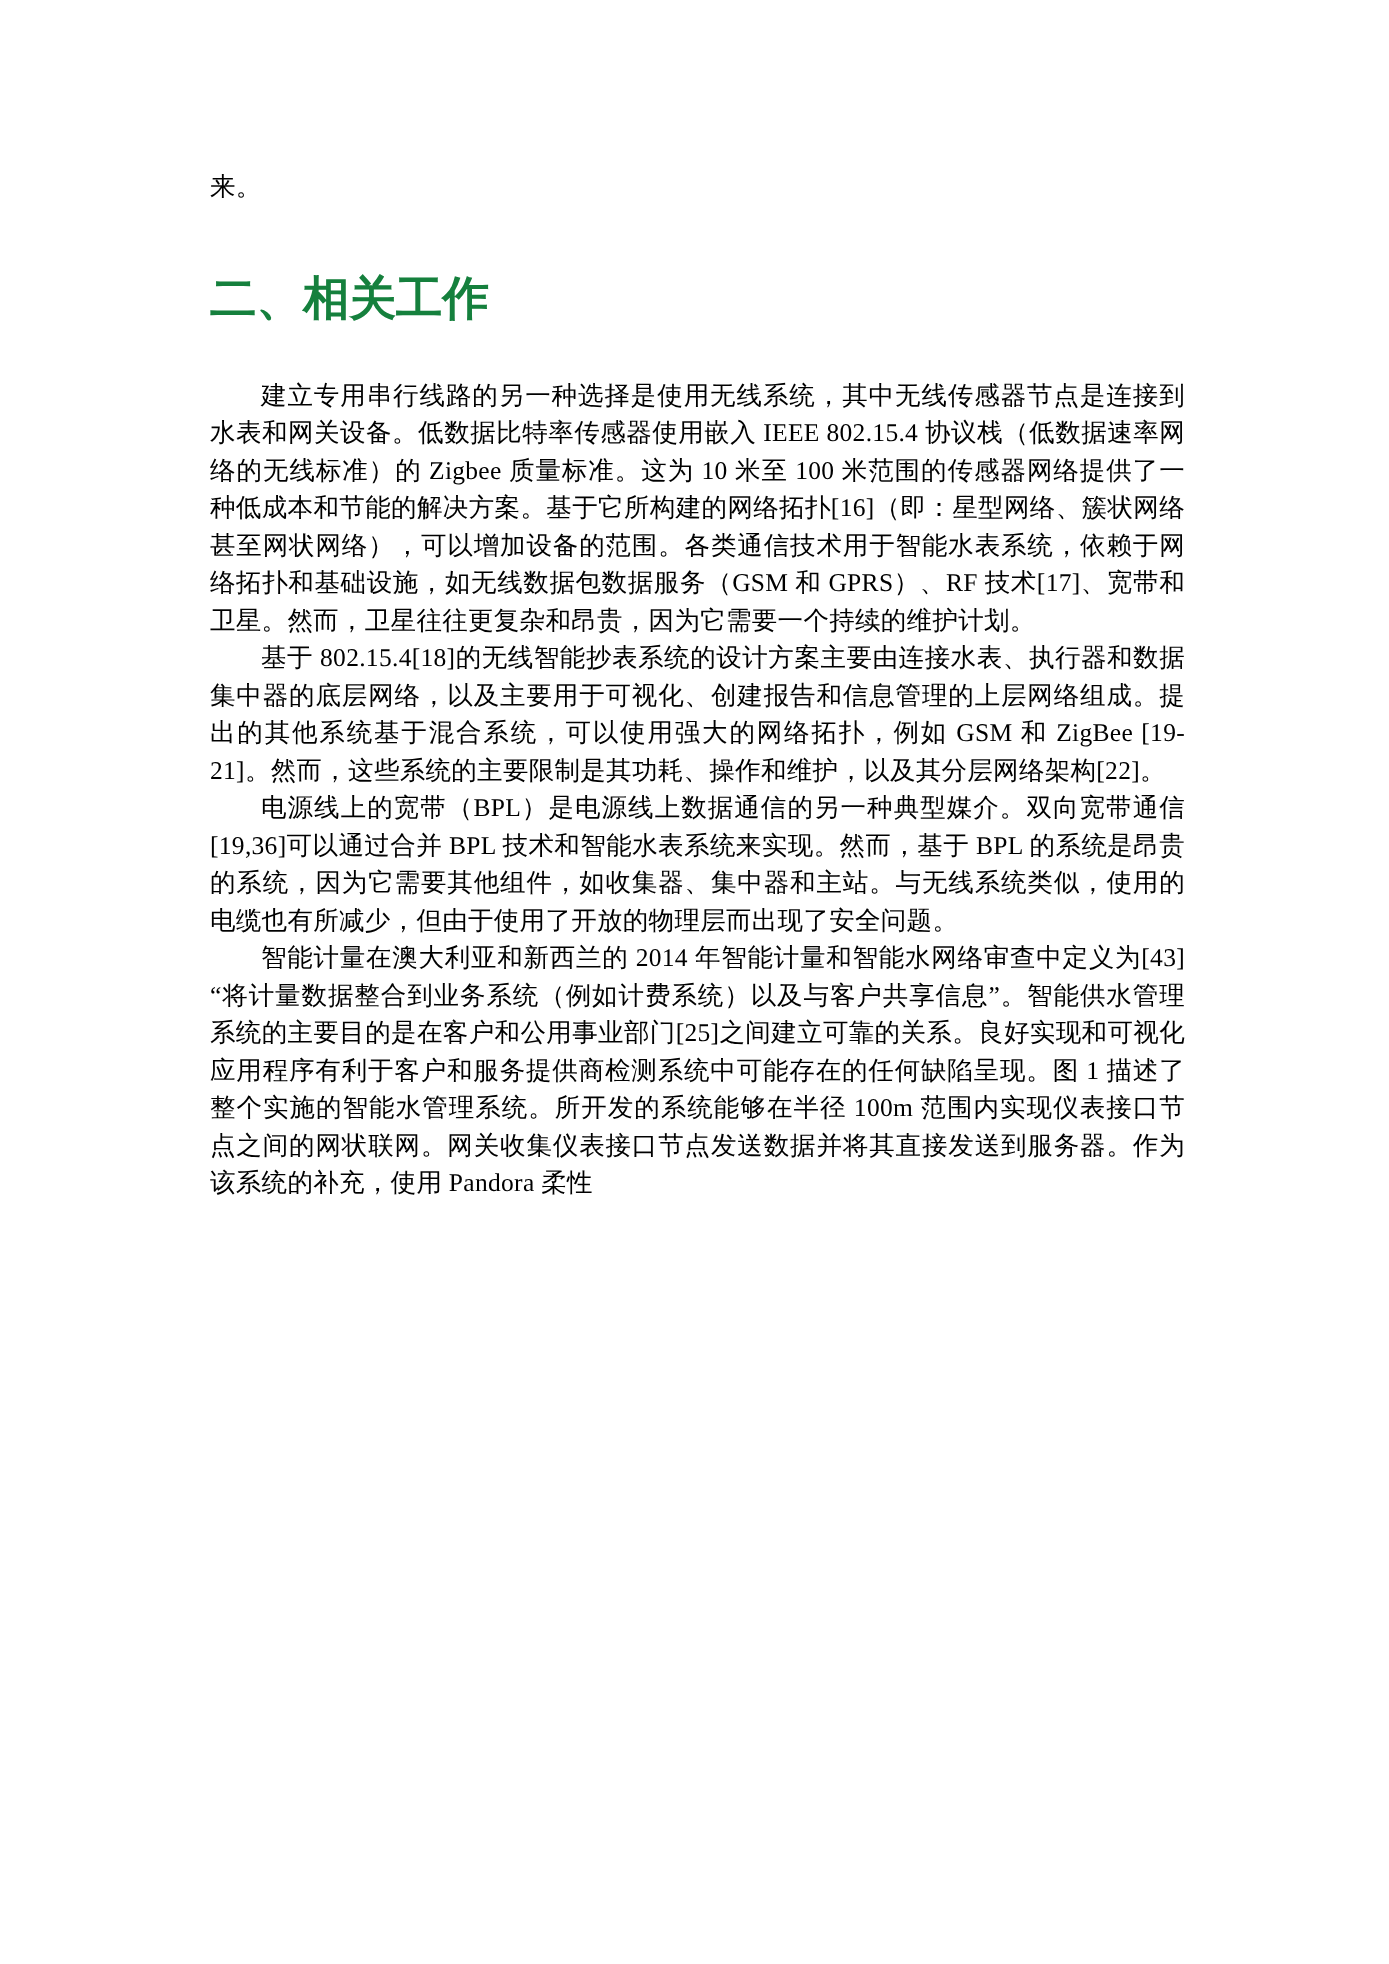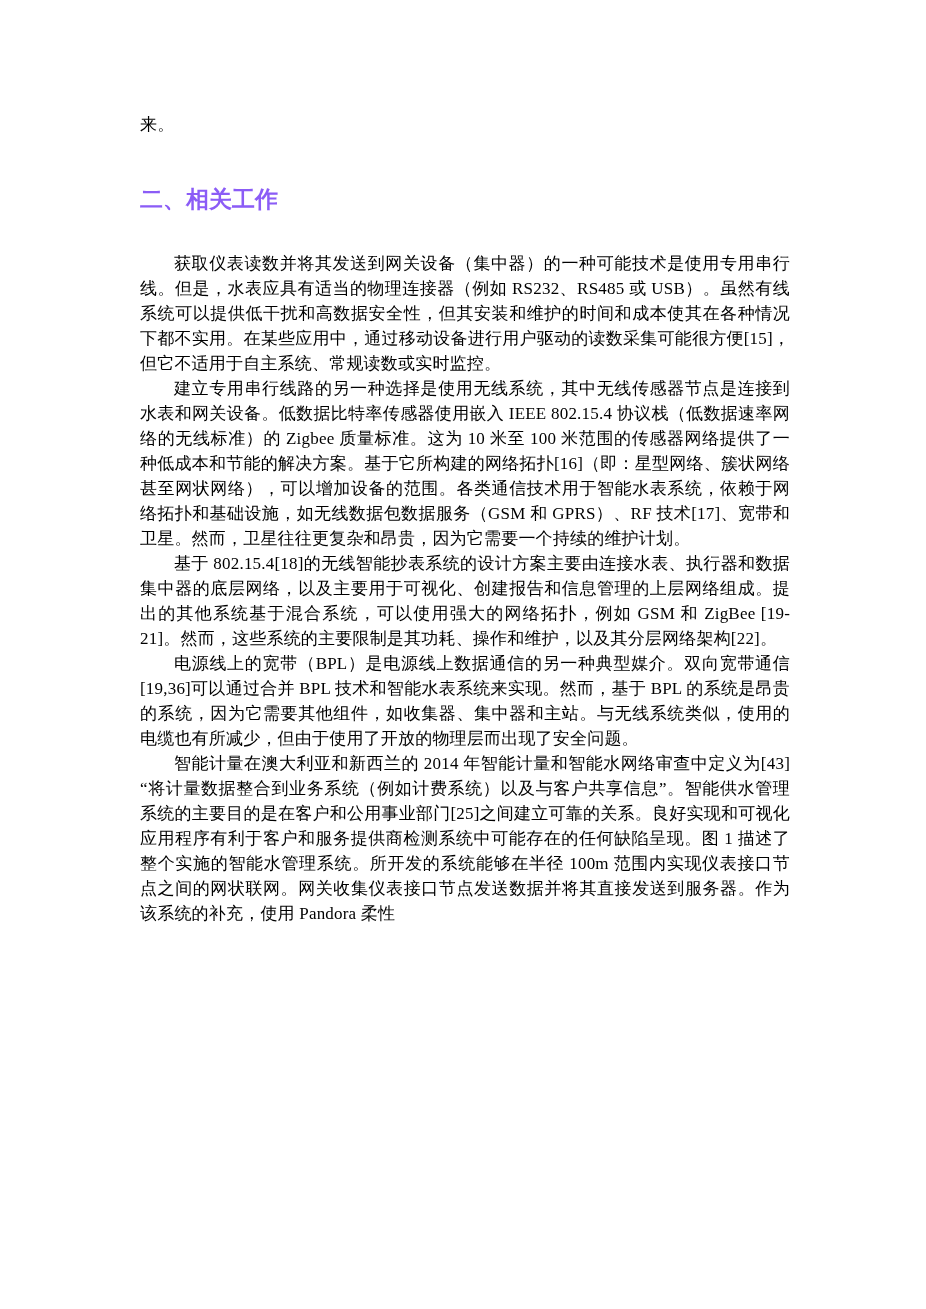--- a/index.html
+++ b/index.html
@@ -25,30 +25,29 @@
     text-indent: 2em;
     letter-spacing: 0.2px;
     word-break: break-word;
   }
   .para.no-indent {
     text-indent: 0;
   }
   .heading {
     margin: 48px 0 38px 0;
     font-family: "Liberation Sans", "DejaVu Sans", sans-serif;
-    font-size: 23px;
+    font-size: 31px;
     font-weight: 700;
     line-height: 28px;
-    color: #8b5cf6;
+    color: #15803d;
   }
 </style>
 </head>
 <body>
 
 <div class="page">
   <p class="para no-indent">来。</p>
   <h2 class="heading">二、相关工作</h2>
-  <p class="para">获取仪表读数并将其发送到网关设备（集中器）的一种可能技术是使用专用串行线。但是，水表应具有适当的物理连接器（例如 RS232、RS485 或 USB）。虽然有线系统可以提供低干扰和高数据安全性，但其安装和维护的时间和成本使其在各种情况下都不实用。在某些应用中，通过移动设备进行用户驱动的读数采集可能很方便[15]，但它不适用于自主系统、常规读数或实时监控。</p>
   <p class="para">建立专用串行线路的另一种选择是使用无线系统，其中无线传感器节点是连接到水表和网关设备。低数据比特率传感器使用嵌入 IEEE 802.15.4 协议栈（低数据速率网络的无线标准）的 Zigbee 质量标准。这为 10 米至 100 米范围的传感器网络提供了一种低成本和节能的解决方案。基于它所构建的网络拓扑[16]（即：星型网络、簇状网络甚至网状网络），可以增加设备的范围。各类通信技术用于智能水表系统，依赖于网络拓扑和基础设施，如无线数据包数据服务（GSM 和 GPRS）、RF 技术[17]、宽带和卫星。然而，卫星往往更复杂和昂贵，因为它需要一个持续的维护计划。</p>
   <p class="para">基于 802.15.4[18]的无线智能抄表系统的设计方案主要由连接水表、执行器和数据集中器的底层网络，以及主要用于可视化、创建报告和信息管理的上层网络组成。提出的其他系统基于混合系统，可以使用强大的网络拓扑，例如 GSM 和 ZigBee [19-21]。然而，这些系统的主要限制是其功耗、操作和维护，以及其分层网络架构[22]。</p>
   <p class="para">电源线上的宽带（BPL）是电源线上数据通信的另一种典型媒介。双向宽带通信[19,36]可以通过合并 BPL 技术和智能水表系统来实现。然而，基于 BPL 的系统是昂贵的系统，因为它需要其他组件，如收集器、集中器和主站。与无线系统类似，使用的电缆也有所减少，但由于使用了开放的物理层而出现了安全问题。</p>
   <p class="para">智能计量在澳大利亚和新西兰的 2014 年智能计量和智能水网络审查中定义为[43]“将计量数据整合到业务系统（例如计费系统）以及与客户共享信息”。智能供水管理系统的主要目的是在客户和公用事业部门[25]之间建立可靠的关系。良好实现和可视化应用程序有利于客户和服务提供商检测系统中可能存在的任何缺陷呈现。图 1 描述了整个实施的智能水管理系统。所开发的系统能够在半径 100m 范围内实现仪表接口节点之间的网状联网。网关收集仪表接口节点发送数据并将其直接发送到服务器。作为该系统的补充，使用 Pandora 柔性</p>
 </div>
 
 </body></html>

